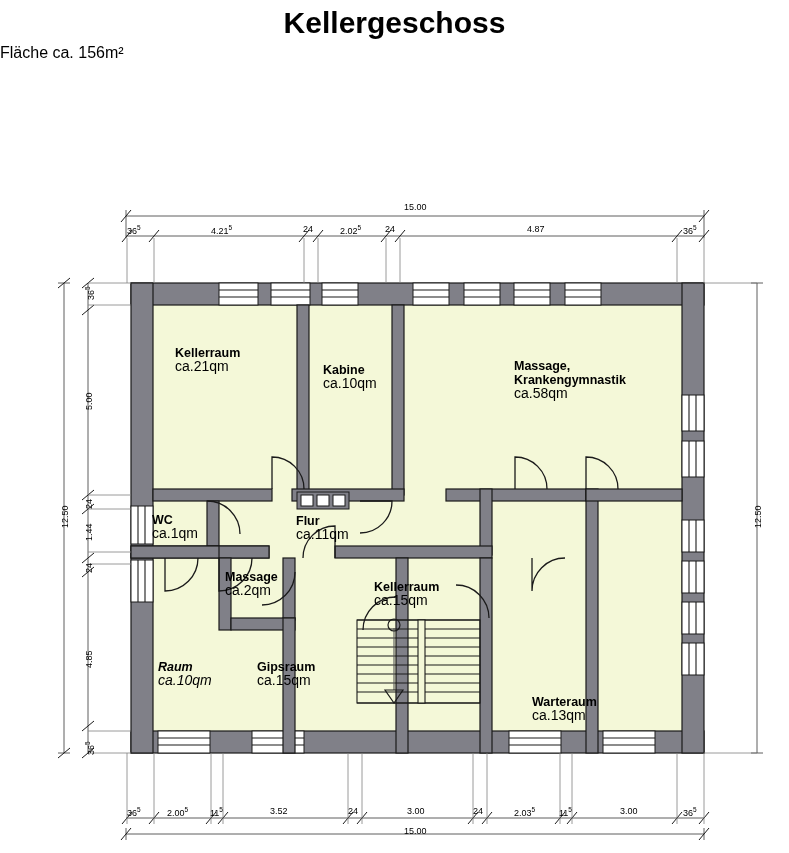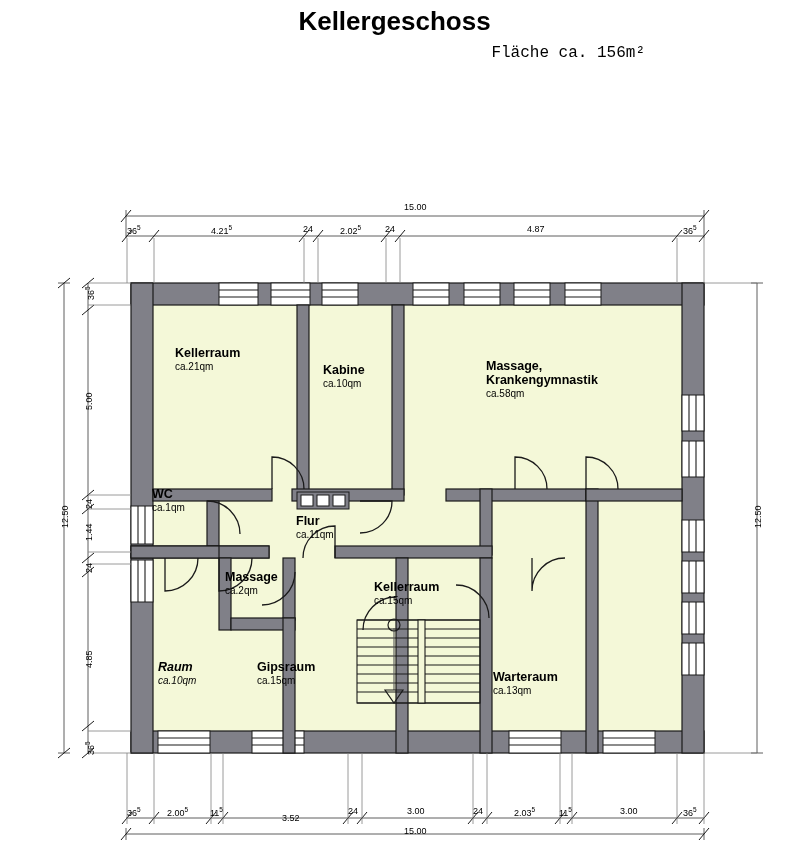--- a/index.html
+++ b/index.html
@@ -4,29 +4,29 @@
 <style>
   html,body{margin:0;padding:0;}
   body{
     width:789px;height:853px;background:#ffffff;
     font-family:"Liberation Sans",sans-serif;
     position:relative;overflow:hidden;
   }
   #plan{position:absolute;left:0;top:0;width:789px;height:853px;}
   .t-title{
     position:absolute;left:0;top:6px;width:789px;text-align:center;
-    font-size:26px;font-weight:bold;color:#000;letter-spacing:0px;
+    font-size:30px;font-weight:bold;color:#000;letter-spacing:0px;
   }
   .t-sub{
-    position:absolute;left:0;top:44px;width:645px;text-align:right;
-    font-size:16px;color:#000;font-family:Liberation Mono, monospace;
+    position:absolute;left:0;top:44px;width:645px;text-align:left;
+    font-size:16px;color:#000;
   }
   .roomlbl{position:absolute;color:#000;}
   .roomlbl .nm{font-size:12.5px;font-weight:bold;line-height:14px;white-space:nowrap;}
-  .roomlbl .ar{font-size:10px;line-height:13px;white-space:nowrap;}
+  .roomlbl .ar{font-size:14px;line-height:13px;white-space:nowrap;}
   .dimtxt{position:absolute;font-size:9px;color:#000;white-space:nowrap;}
   .dimtxt.vert{transform-origin:0 0;}
   sup{font-size:6.5px;vertical-align:super;}
 </style>
 </head>
 <body>
 
 <div class="t-title">Kellergeschoss</div>
 <div class="t-sub">Fläche ca. 156m²</div>
 
@@ -365,27 +365,27 @@
 <div class="roomlbl" style="left:175px;top:346px;">
   <div class="nm">Kellerraum</div>
   <div class="ar">ca.21qm</div>
 </div>
 
 <div class="roomlbl" style="left:323px;top:363px;">
   <div class="nm">Kabine</div>
   <div class="ar">ca.10qm</div>
 </div>
 
-<div class="roomlbl" style="left:486px;top:359px;">
+<div class="roomlbl" style="left:514px;top:359px;">
   <div class="nm">Massage,</div>
   <div class="nm">Krankengymnastik</div>
   <div class="ar">ca.58qm</div>
 </div>
 
-<div class="roomlbl" style="left:152px;top:487px;">
+<div class="roomlbl" style="left:152px;top:513px;">
   <div class="nm">WC</div>
   <div class="ar">ca.1qm</div>
 </div>
 
 <div class="roomlbl" style="left:296px;top:514px;">
   <div class="nm">Flur</div>
   <div class="ar">ca.11qm</div>
 </div>
 
 <div class="roomlbl" style="left:225px;top:570px;">
@@ -401,38 +401,38 @@
 <div class="roomlbl" style="left:158px;top:660px;font-style:italic;">
   <div class="nm">Raum</div>
   <div class="ar">ca.10qm</div>
 </div>
 
 <div class="roomlbl" style="left:257px;top:660px;">
   <div class="nm">Gipsraum</div>
   <div class="ar">ca.15qm</div>
 </div>
 
-<div class="roomlbl" style="left:493px;top:670px;">
+<div class="roomlbl" style="left:493px;top:695px;padding-left:39px;">
   <div class="nm">Warteraum</div>
   <div class="ar">ca.13qm</div>
 </div>
 
 <div class="dimtxt" style="left:404px;top:202px;">15.00</div>
 <div class="dimtxt" style="left:127px;top:224px;">36<sup>5</sup></div>
 <div class="dimtxt" style="left:211px;top:224px;">4.21<sup>5</sup></div>
 <div class="dimtxt" style="left:303px;top:224px;">24</div>
 <div class="dimtxt" style="left:340px;top:224px;">2.02<sup>5</sup></div>
 <div class="dimtxt" style="left:385px;top:224px;">24</div>
 <div class="dimtxt" style="left:527px;top:224px;">4.87</div>
 <div class="dimtxt" style="left:683px;top:224px;">36<sup>5</sup></div>
 
 <div class="dimtxt" style="left:127px;top:806px;">36<sup>5</sup></div>
 <div class="dimtxt" style="left:167px;top:806px;">2.00<sup>5</sup></div>
 <div class="dimtxt" style="left:210px;top:806px;">11<sup>5</sup></div>
-<div class="dimtxt" style="left:282px;top:806px;margin-top:7px;">3.52</div>
+<div class="dimtxt" style="left:270px;top:806px;">3.52</div>
 <div class="dimtxt" style="left:348px;top:806px;">24</div>
 <div class="dimtxt" style="left:407px;top:806px;">3.00</div>
 <div class="dimtxt" style="left:473px;top:806px;">24</div>
 <div class="dimtxt" style="left:514px;top:806px;">2.03<sup>5</sup></div>
 <div class="dimtxt" style="left:559px;top:806px;">11<sup>5</sup></div>
 <div class="dimtxt" style="left:620px;top:806px;">3.00</div>
 <div class="dimtxt" style="left:683px;top:806px;">36<sup>5</sup></div>
 <div class="dimtxt" style="left:404px;top:826px;">15.00</div>
 
 <div class="dimtxt vert" style="left:60px;top:528px;transform:rotate(-90deg);">12.50</div>

